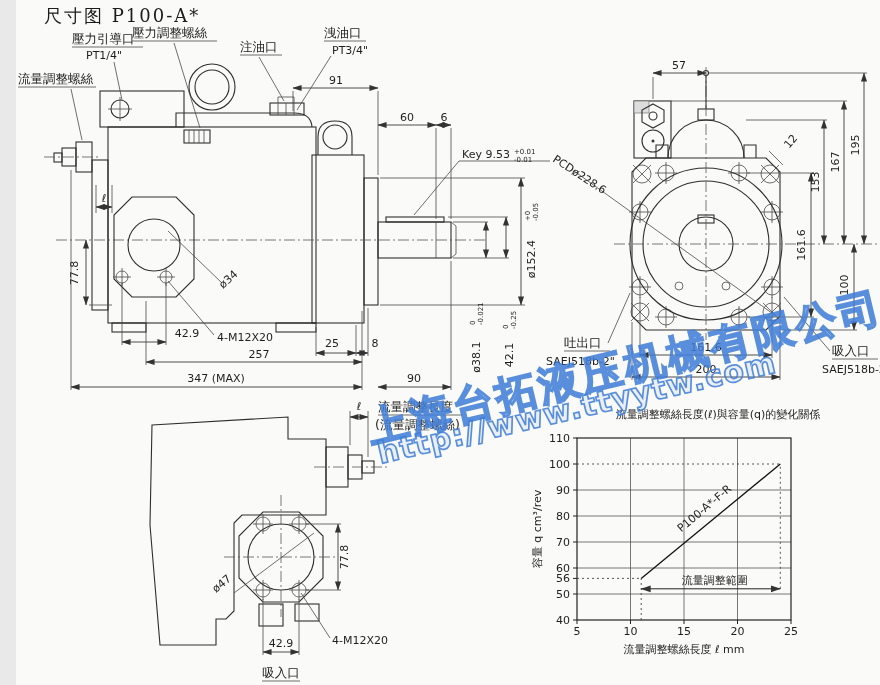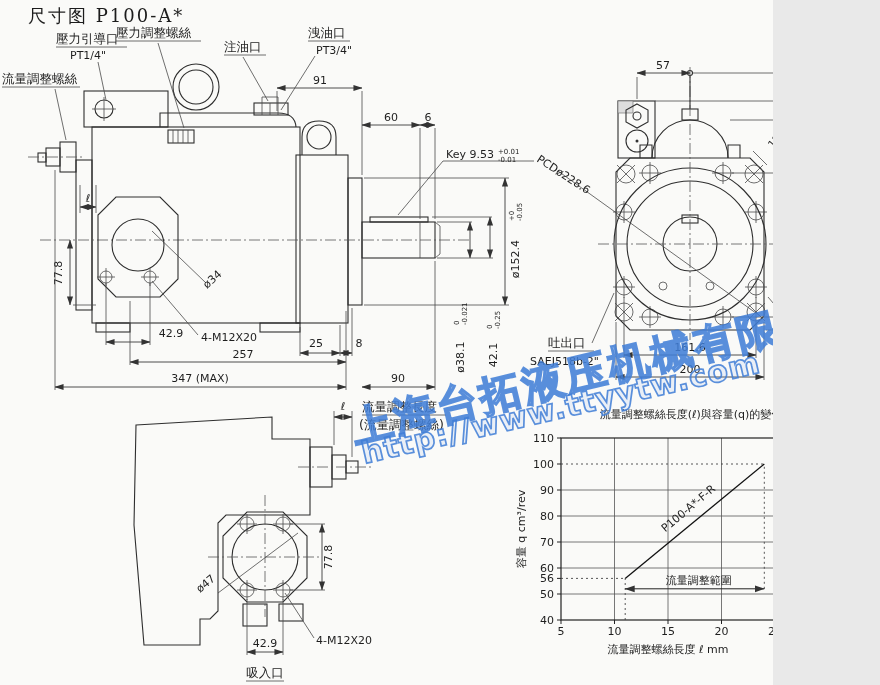--- a/index.html
+++ b/index.html
@@ -1,17 +1,17 @@
 <!DOCTYPE html>
 <html><head>
 <meta charset="utf-8">
 <style>
   html,body{margin:0;padding:0;background:#e9e9e9;}
-  #stage{position:relative;width:773px;height:685px;background:#fafaf8;overflow:hidden;
-         font-family:"DejaVu Sans",sans-serif;}
+  #stage{position:relative;width:865px;height:685px;background:#fafaf8;overflow:hidden;
+         font-family:"DejaVu Sans",sans-serif;margin-left:16px;}
   #page-title{position:absolute;left:28px;top:4px;font-family:"DejaVu Serif",serif;
               font-size:18px;letter-spacing:2px;color:#1c1c1c;}
   svg{position:absolute;}
   svg text{font-family:"DejaVu Sans",sans-serif;fill:#1e1e1e;font-size:11px;}
   .cjk{font-size:12.5px;}
   .dimtxt{font-size:11px;}
   .tol{font-size:7px;}
   .thin{stroke:#4a4a4a;stroke-width:.8;fill:none;}
   .draw{stroke:#2e2e2e;stroke-width:1.1;fill:none;}
   .cl{stroke:#555;stroke-width:.8;fill:none;stroke-dasharray:11 3 2 3;}

